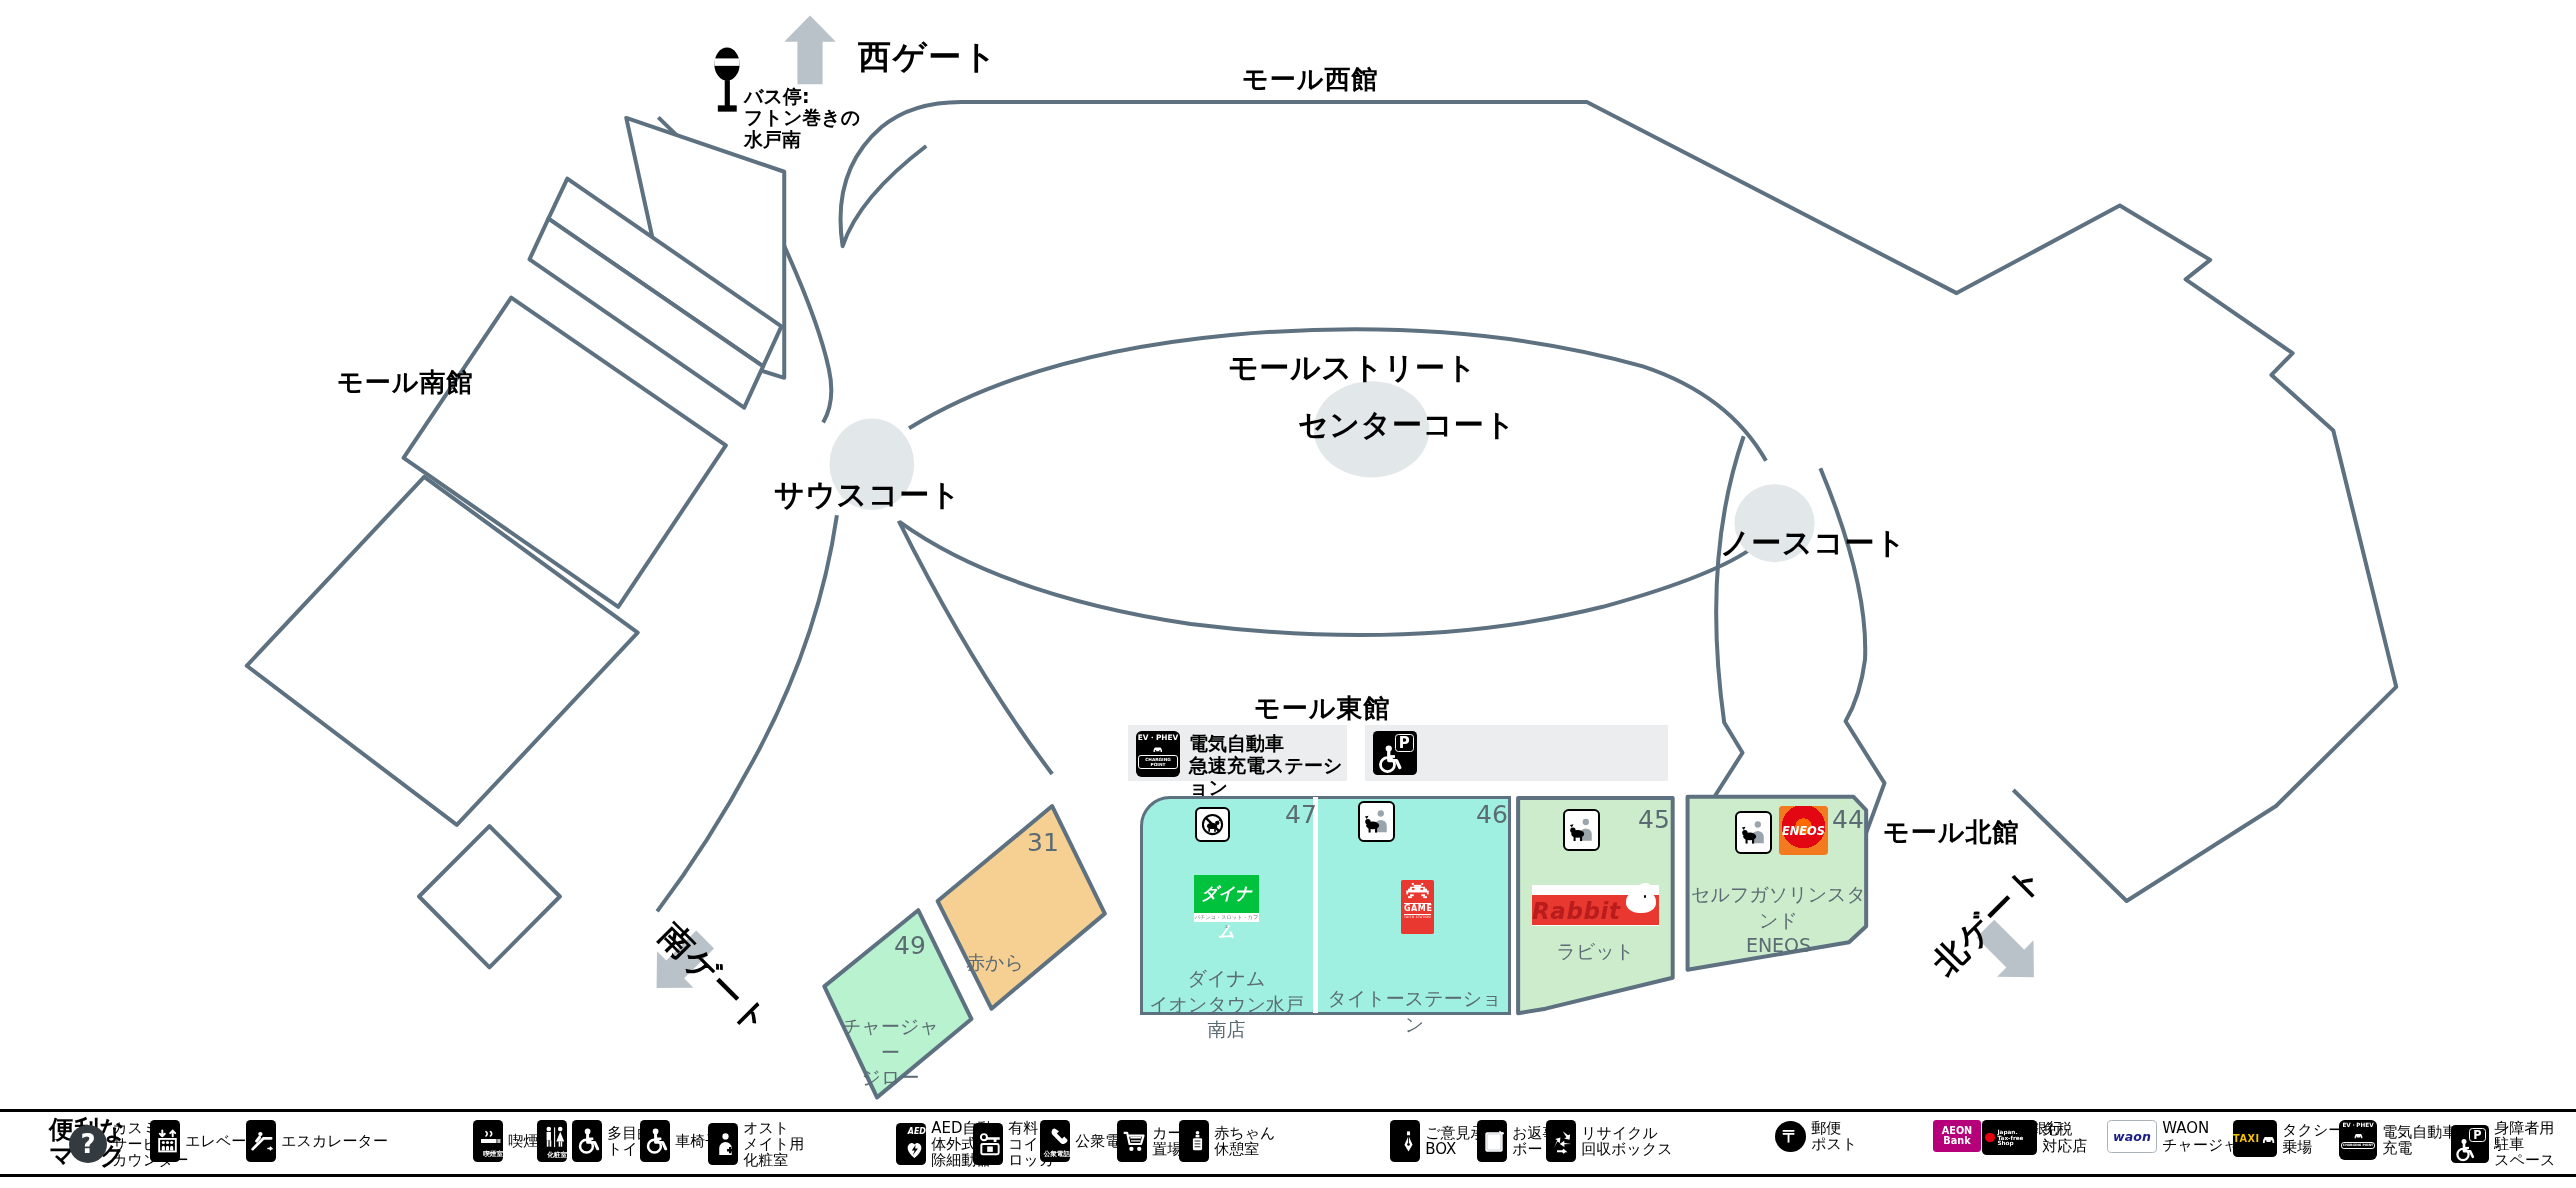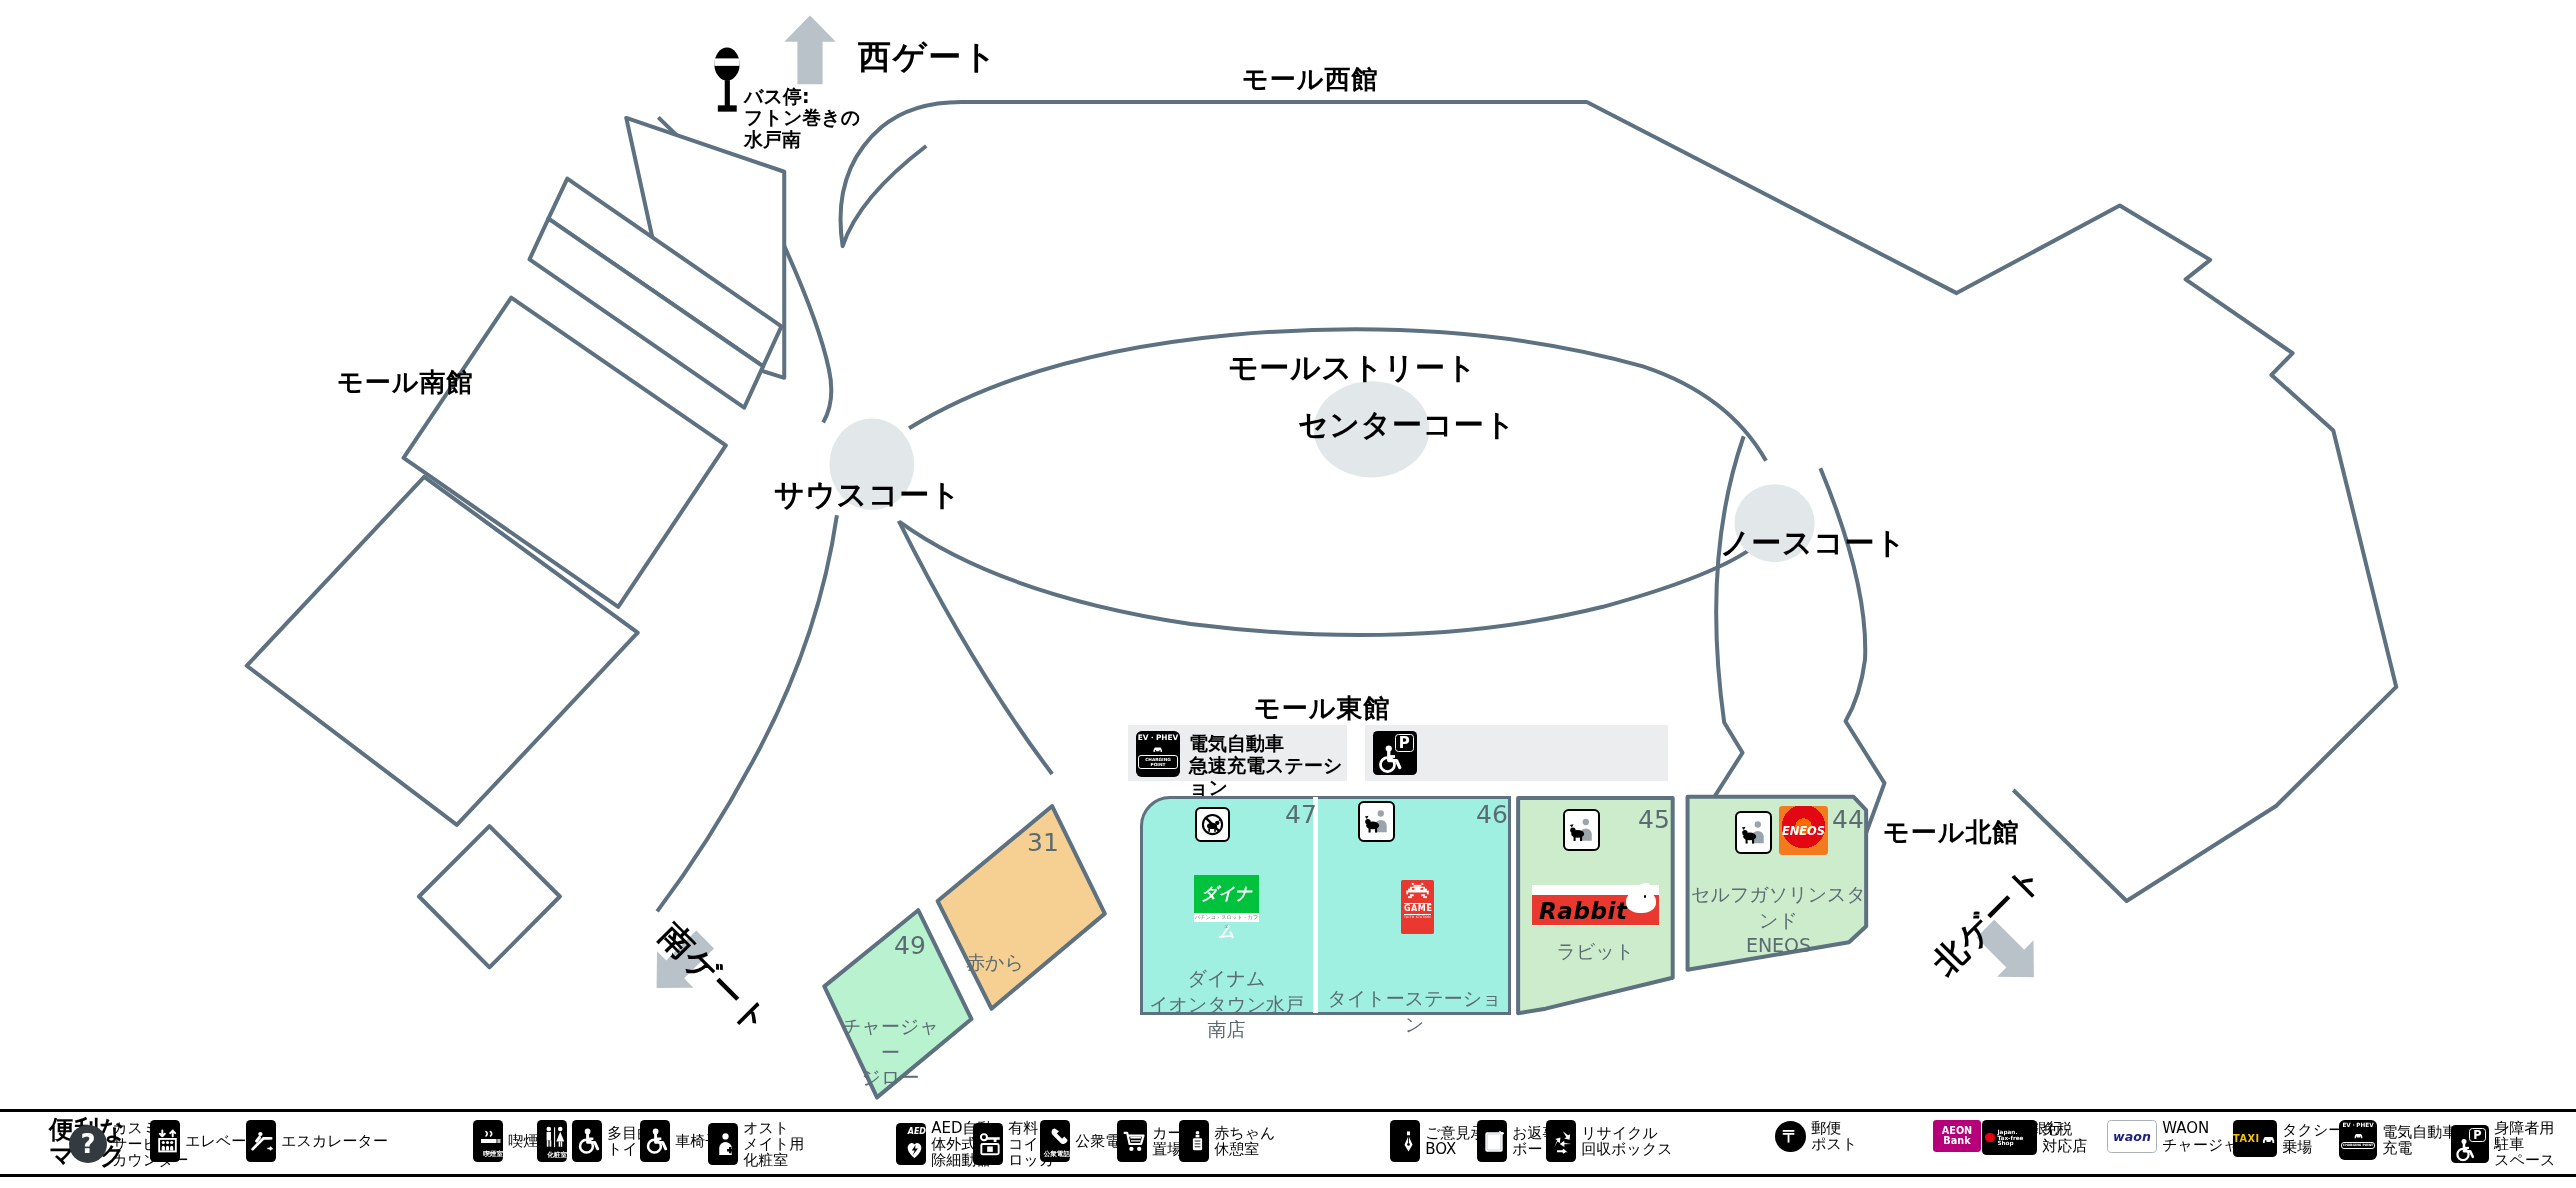--- a/index.html
+++ b/index.html
@@ -37,21 +37,21 @@
   .mapicon{background:#fff;border:2px solid #000;border-radius:5.7px;display:flex;align-items:center;justify-content:center;}
   
   .dynam{left:1194px;top:875px;width:65px;height:47px;background:#fff;text-align:center;}
   .dynam .g{background:#00c23d;height:38px;color:#fff;font-weight:bold;font-size:16.6px;line-height:38px;font-style:italic;}
   .dynam .s{font-size:5.2px;color:#5b6b73;line-height:8.6px;letter-spacing:0;}
   .taito{left:1401px;top:880px;width:33px;height:54px;background:#e8382f;color:#fff;text-align:center;border-radius:1.7px;}
   .taito .gm{font-size:8px;font-weight:bold;letter-spacing:0.6px;display:block;border-top:0.6px solid #fff;margin:0.6px 2.9px 0;}
   .taito .ts{font-size:3.1px;display:block;letter-spacing:0.3px;border-top:0.6px solid #fff;margin:0.6px 2.9px 0;padding-top:0.6px;}
   .rabbit{left:1532px;top:885px;width:127px;height:41px;background:#fff;}
   .rabbit .band{position:absolute;left:0;top:10.3px;width:100%;height:30px;background:#e8382f;}
-  .rabbit .rtx{position:absolute;left:7px;top:12.6px;color:#000000;font-size:23px;font-weight:bold;font-style:italic;letter-spacing:0.6px;}
+  .rabbit .rtx{position:absolute;left:0;top:12.6px;color:#b91c1c;font-size:23px;font-weight:bold;font-style:italic;letter-spacing:0.6px;}
   .rabbit .bun{position:absolute;right:3.4px;top:4.6px;width:30px;height:23px;background:#fff;border-radius:50% 50% 45% 45%;}
   .rabbit .ear{position:absolute;right:8px;top:-1.1px;width:17px;height:9.2px;background:#fff;border-radius:50%;transform:rotate(-25deg);}
   .rabbit .eye{position:absolute;right:12.6px;top:10.3px;width:2.9px;height:2.9px;background:#000;border-radius:50%;}
   .eneos{left:1779px;top:806px;width:49px;height:49px;border-radius:3.4px;
          background:radial-gradient(circle at 50% 42%, #ff6a00 0 22%, #e30613 22% 58%, #f47a20 58%);
          display:flex;align-items:center;justify-content:center;}
   .eneos span{color:#fff;font-weight:bold;font-size:11.4px;font-style:italic;letter-spacing:0;text-shadow:0 0 1.1px rgba(0,0,0,.2);}
   
   .rule{left:0;width:2576px;height:2.9px;background:#000;}
   .lgi{position:absolute;top:1120px;display:flex;align-items:center;gap:5.2px;}

